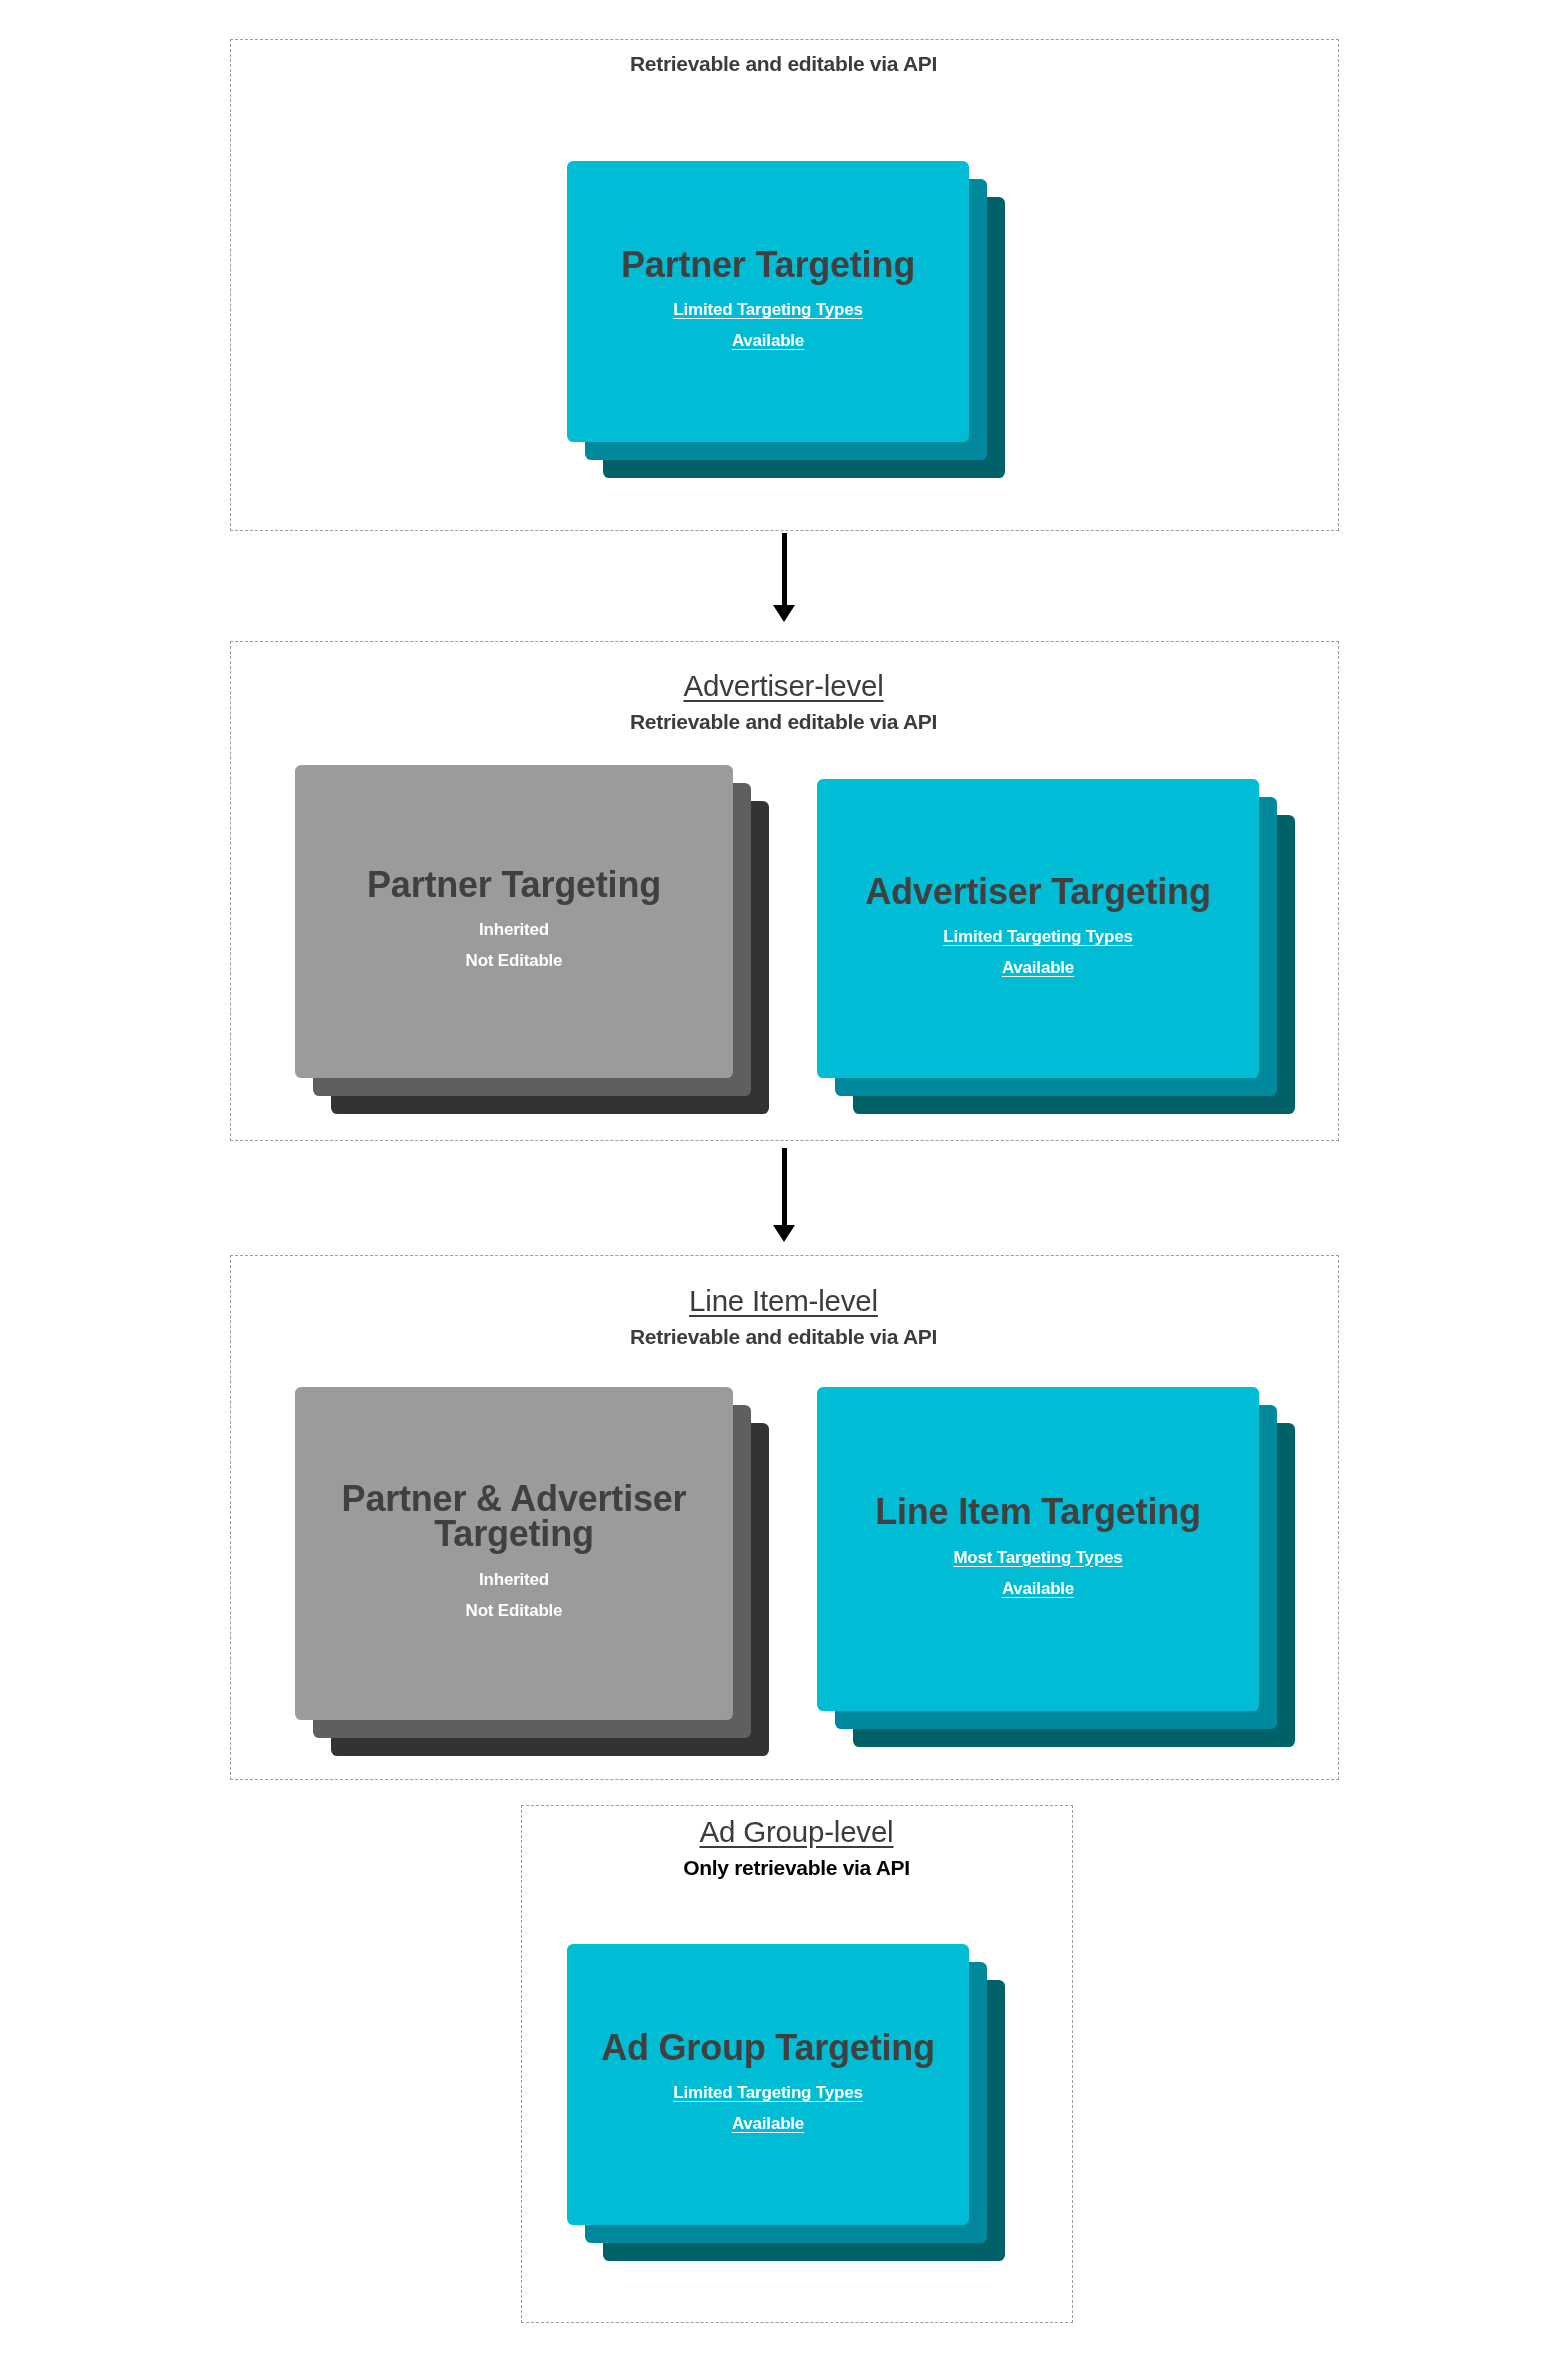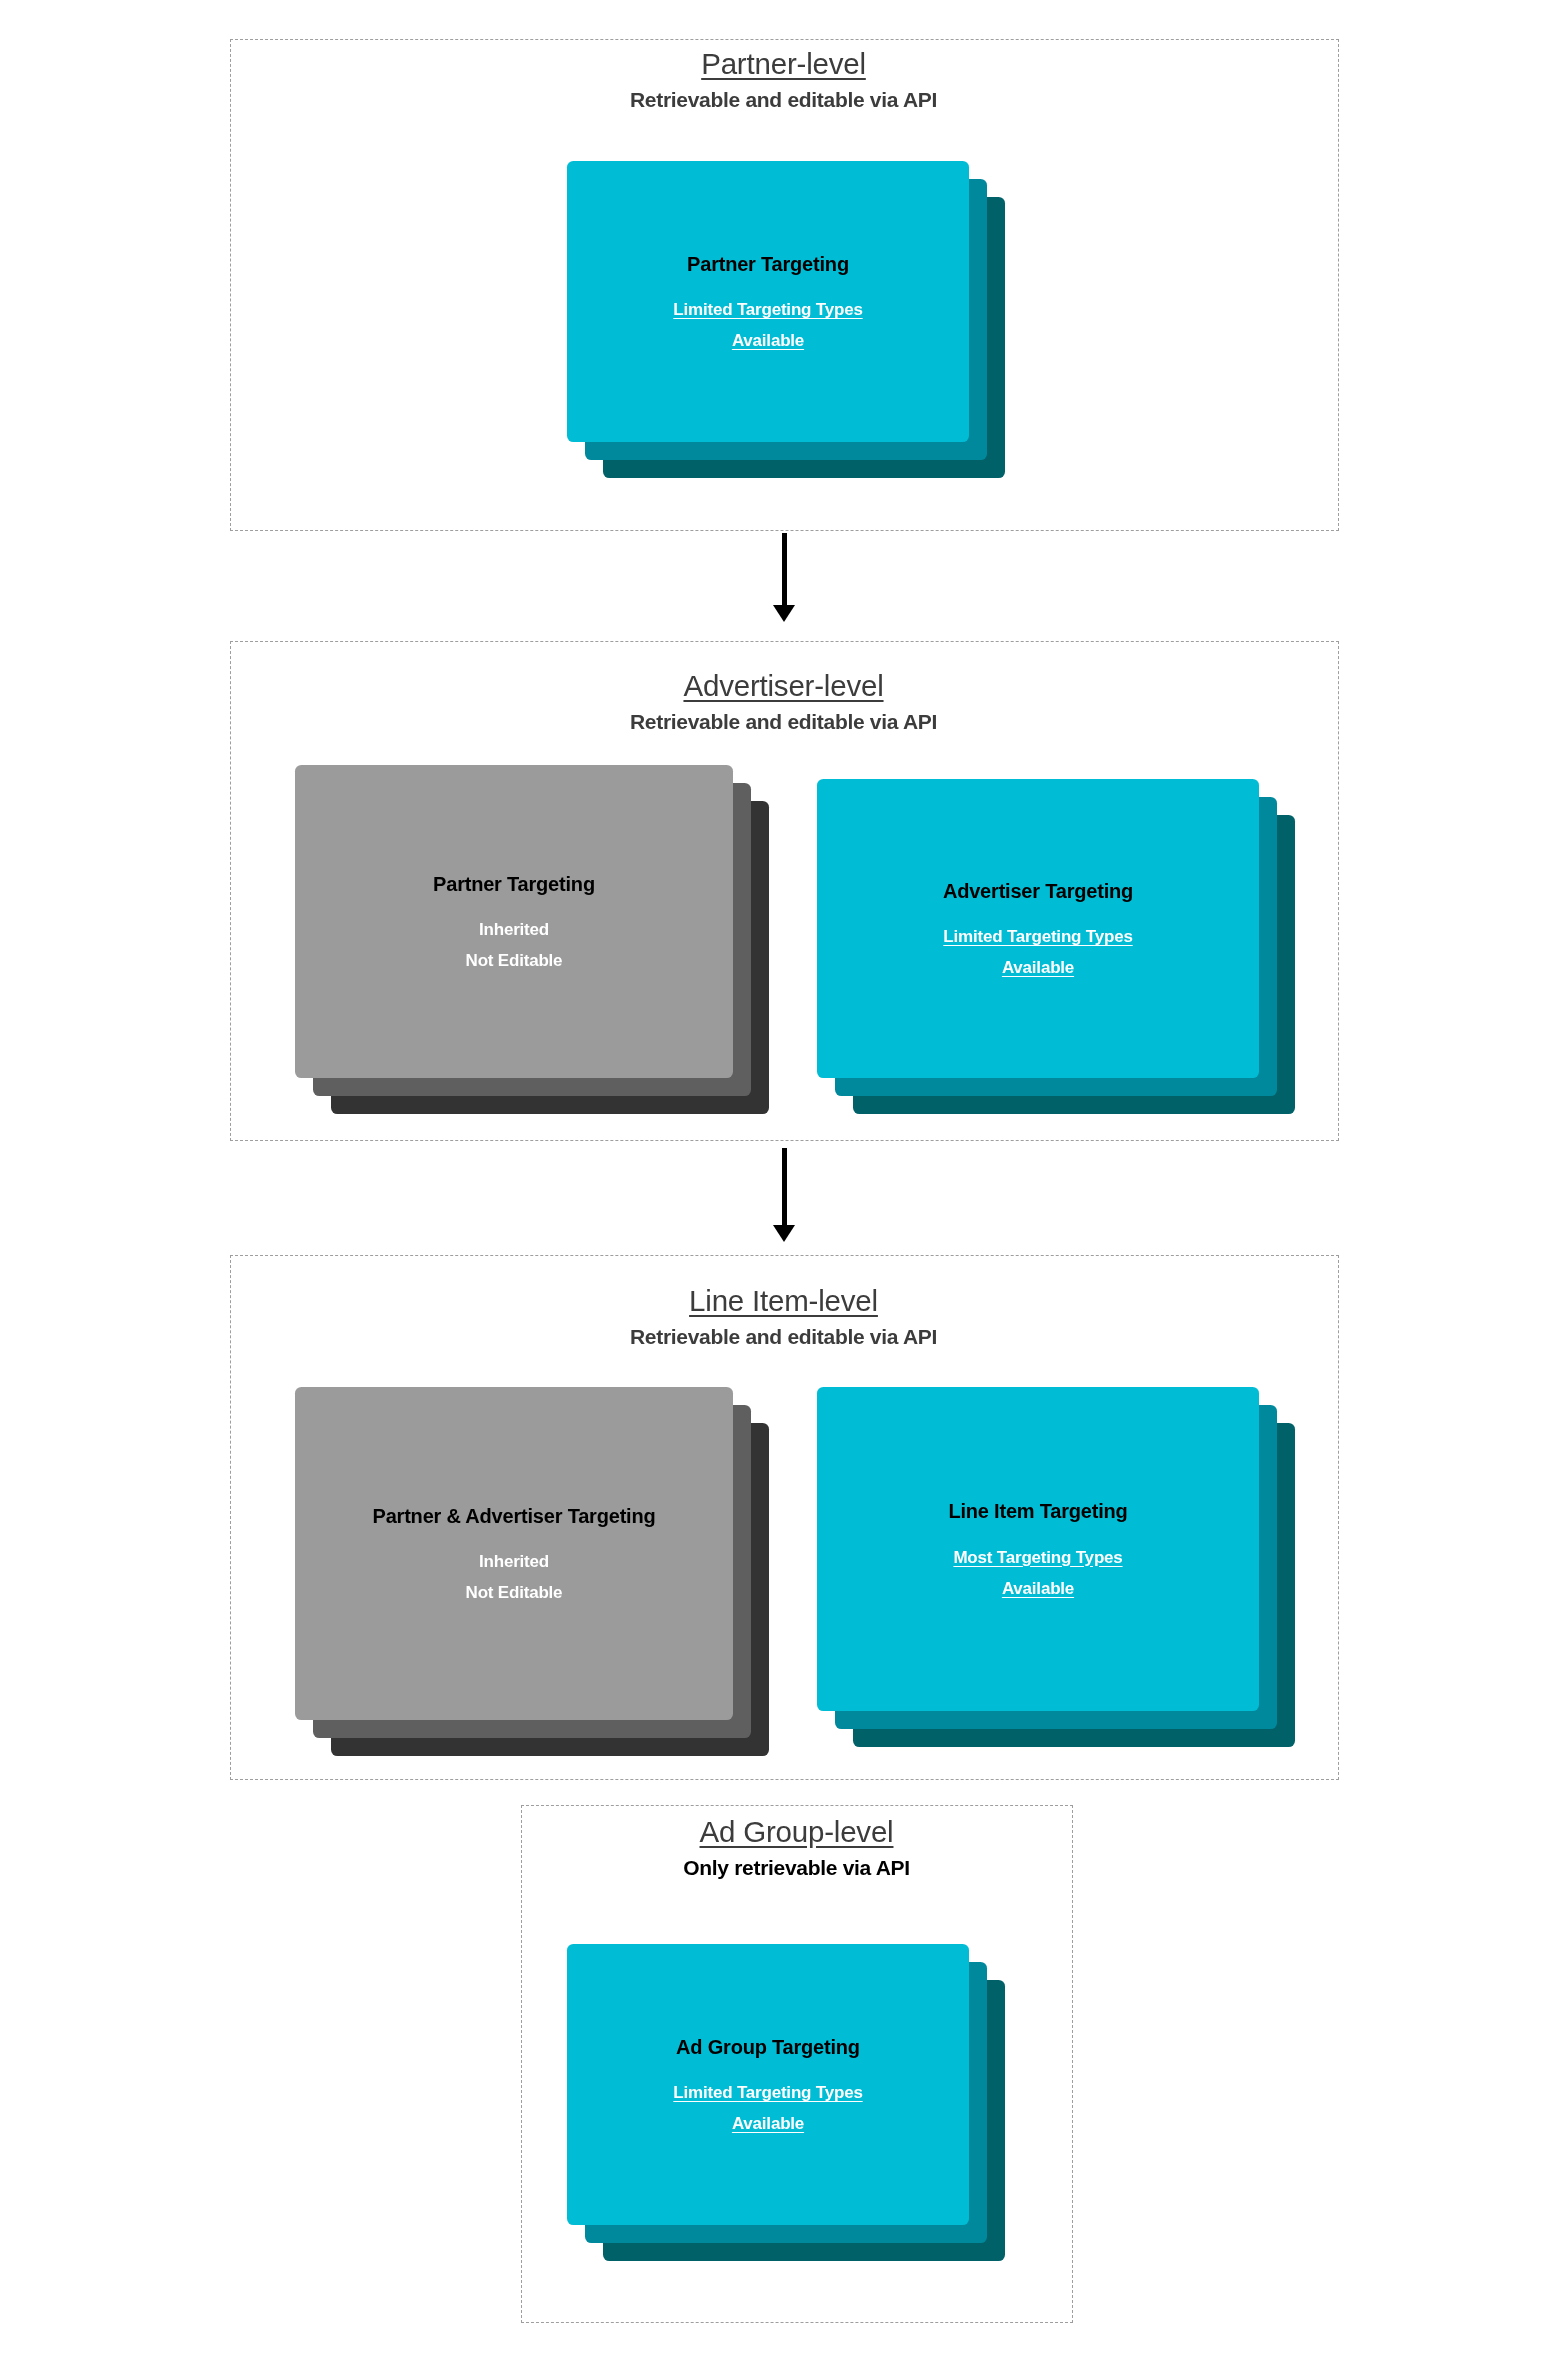--- a/index.html
+++ b/index.html
@@ -85,22 +85,22 @@
   .cyan .card-layer.front { background: #00bcd4; }
   .cyan .card-layer.mid   { background: #00899c; }
   .cyan .card-layer.back  { background: #006169; }
 
   
   .grey .card-layer.front { background: #9b9b9b; }
   .grey .card-layer.mid   { background: #5f5f5f; }
   .grey .card-layer.back  { background: #333333; }
 
   .card-title {
-    color: #000000;
-    font-size: 20px;
+    color: #404040;
+    font-size: 36px;
     font-weight: 700;
     line-height: 35px;
     letter-spacing: -0.2px;
   }
   .card-sub {
     color: #ffffff;
     font-size: 17px;
     font-weight: 700;
     line-height: 31px;
     letter-spacing: -0.2px;
@@ -170,21 +170,20 @@
   #stack-adgroup .card-layer { width: 402px; height: 281px; }
 </style>
 </head>
 <body>
 
 <div id="diagram">
 
   <div class="level-box" id="lvl-partner"></div>
 
   <div class="level-heading" id="head-partner">
-    <div class="level-title">Partner-level</div>
     <div class="level-sub">Retrievable and editable via API</div>
   </div>
 
   <div class="card-stack cyan" id="stack-partner">
     <div class="card-layer back"></div>
     <div class="card-layer mid"></div>
     <div class="card-layer front">
       <div class="card-title">Partner Targeting</div>
       <div class="card-sub underlined">
         <span>Limited Targeting Types</span><br>

